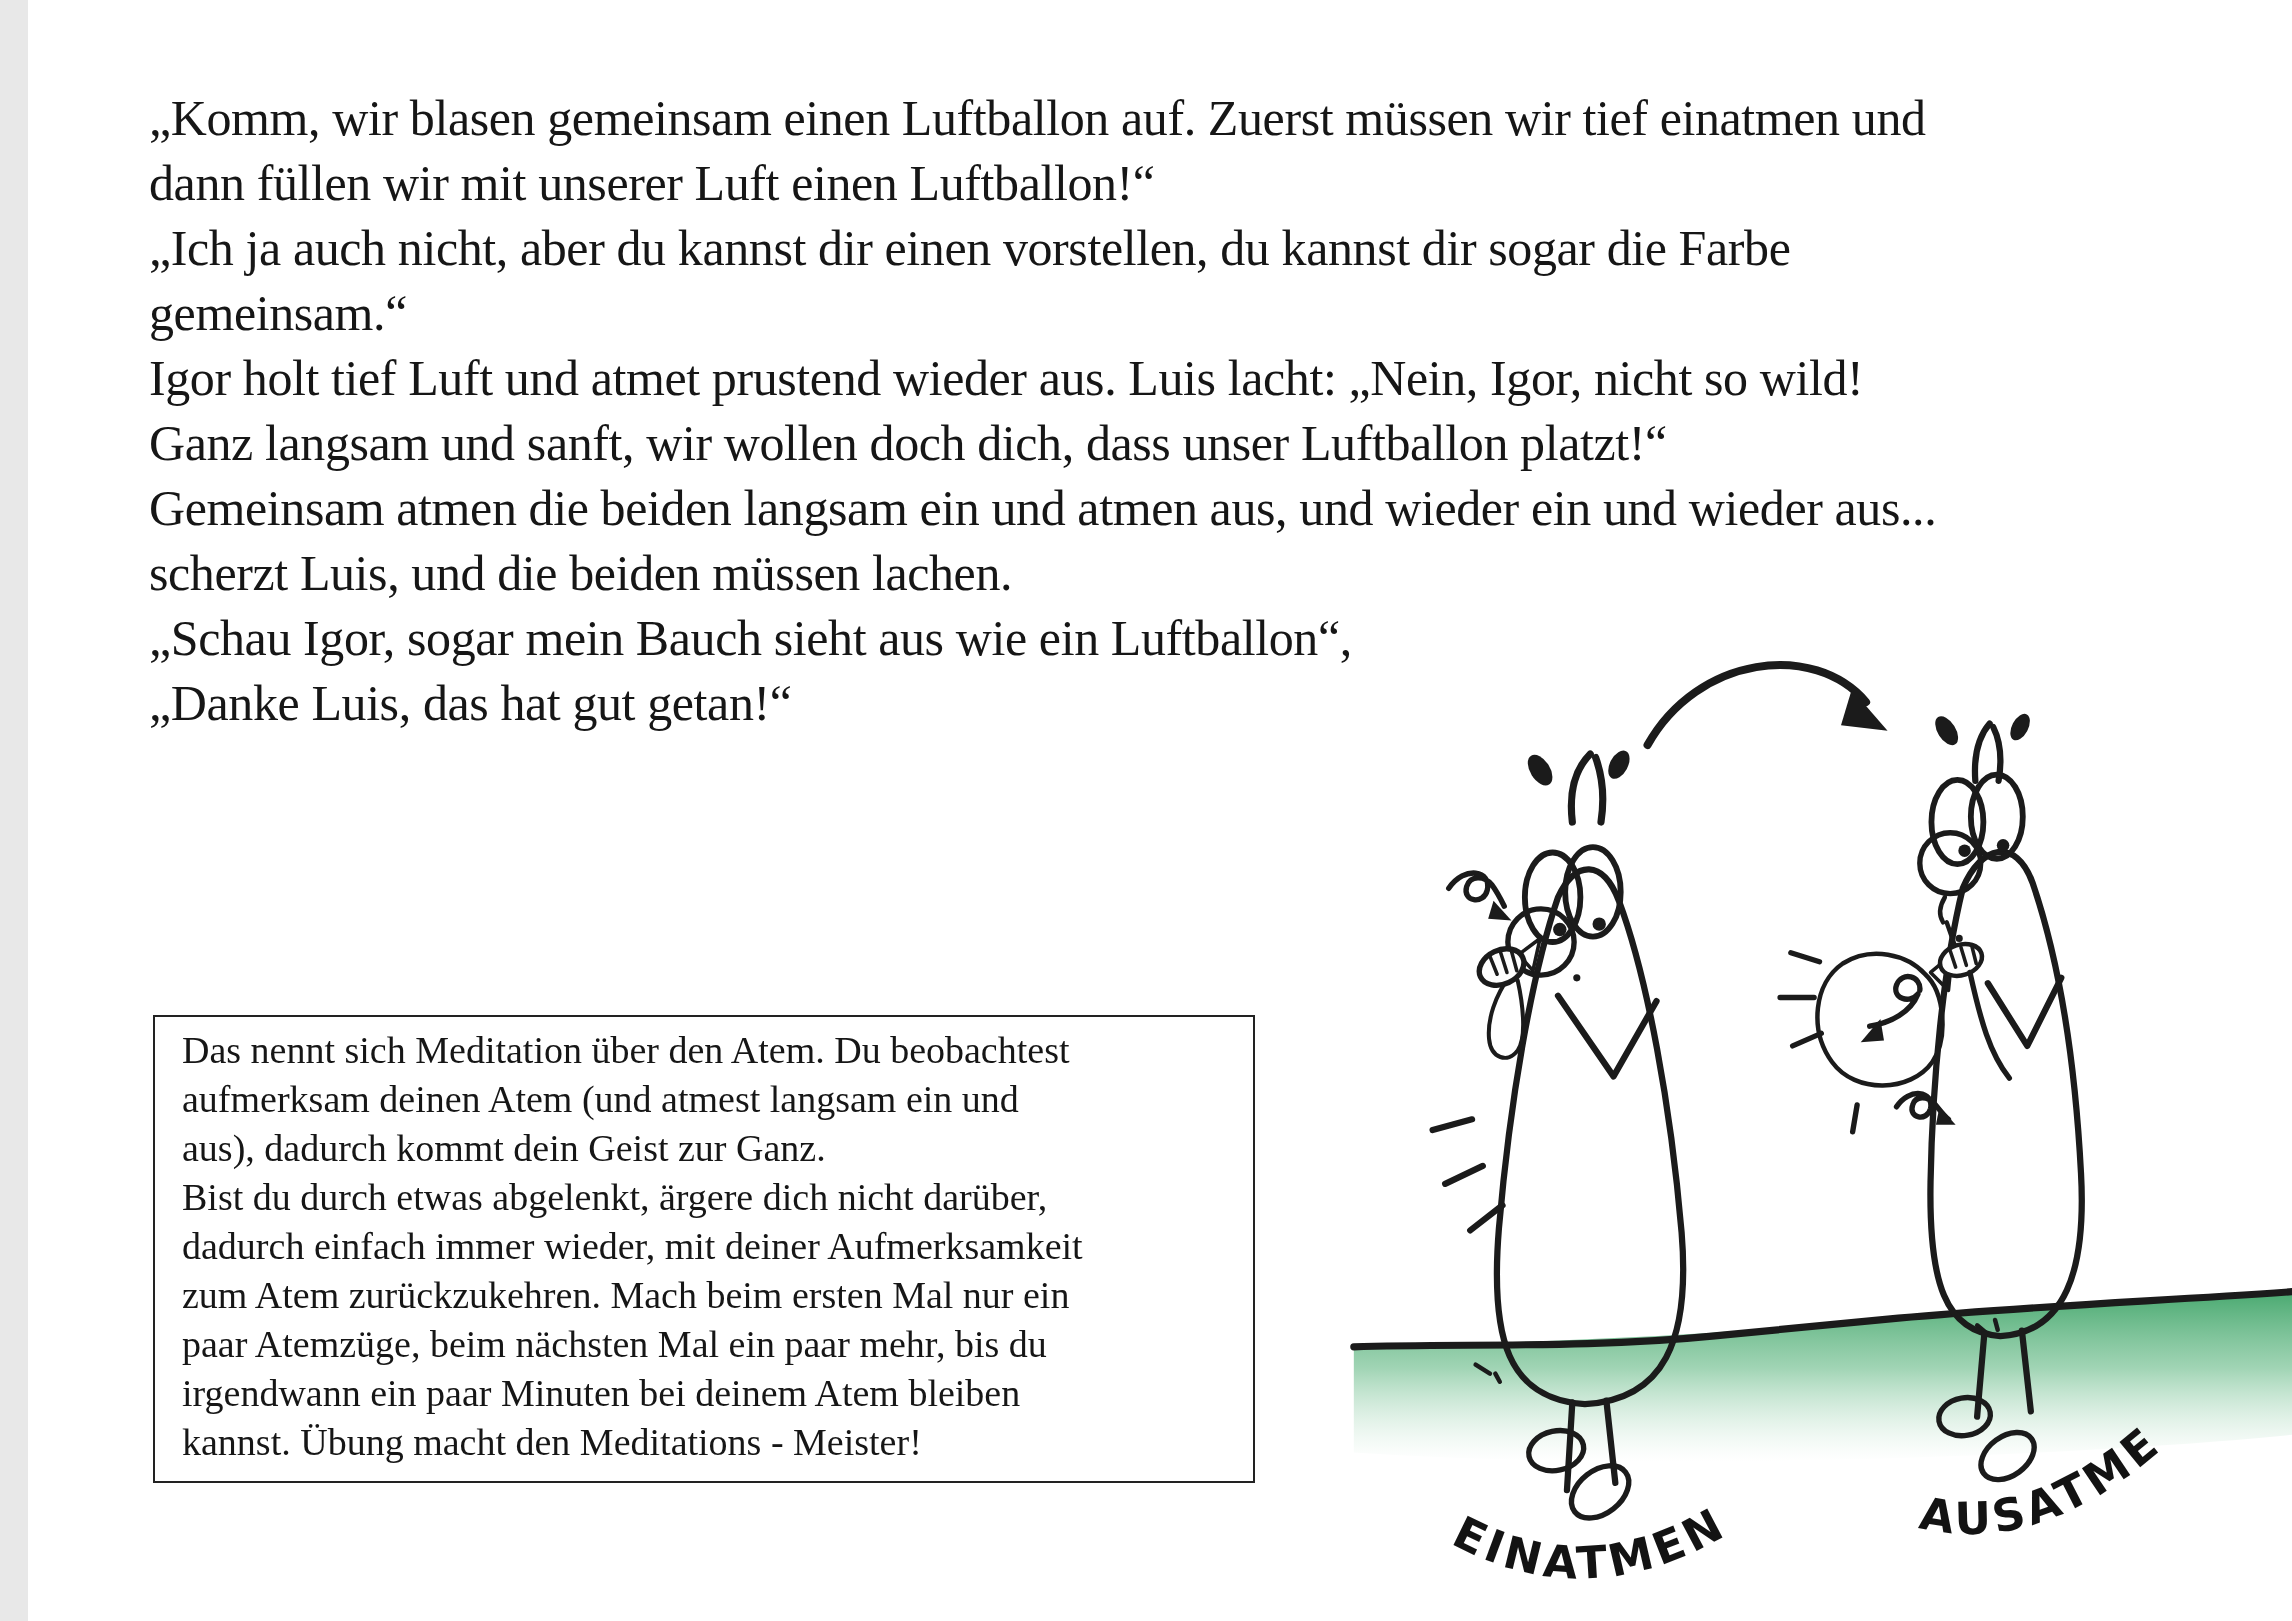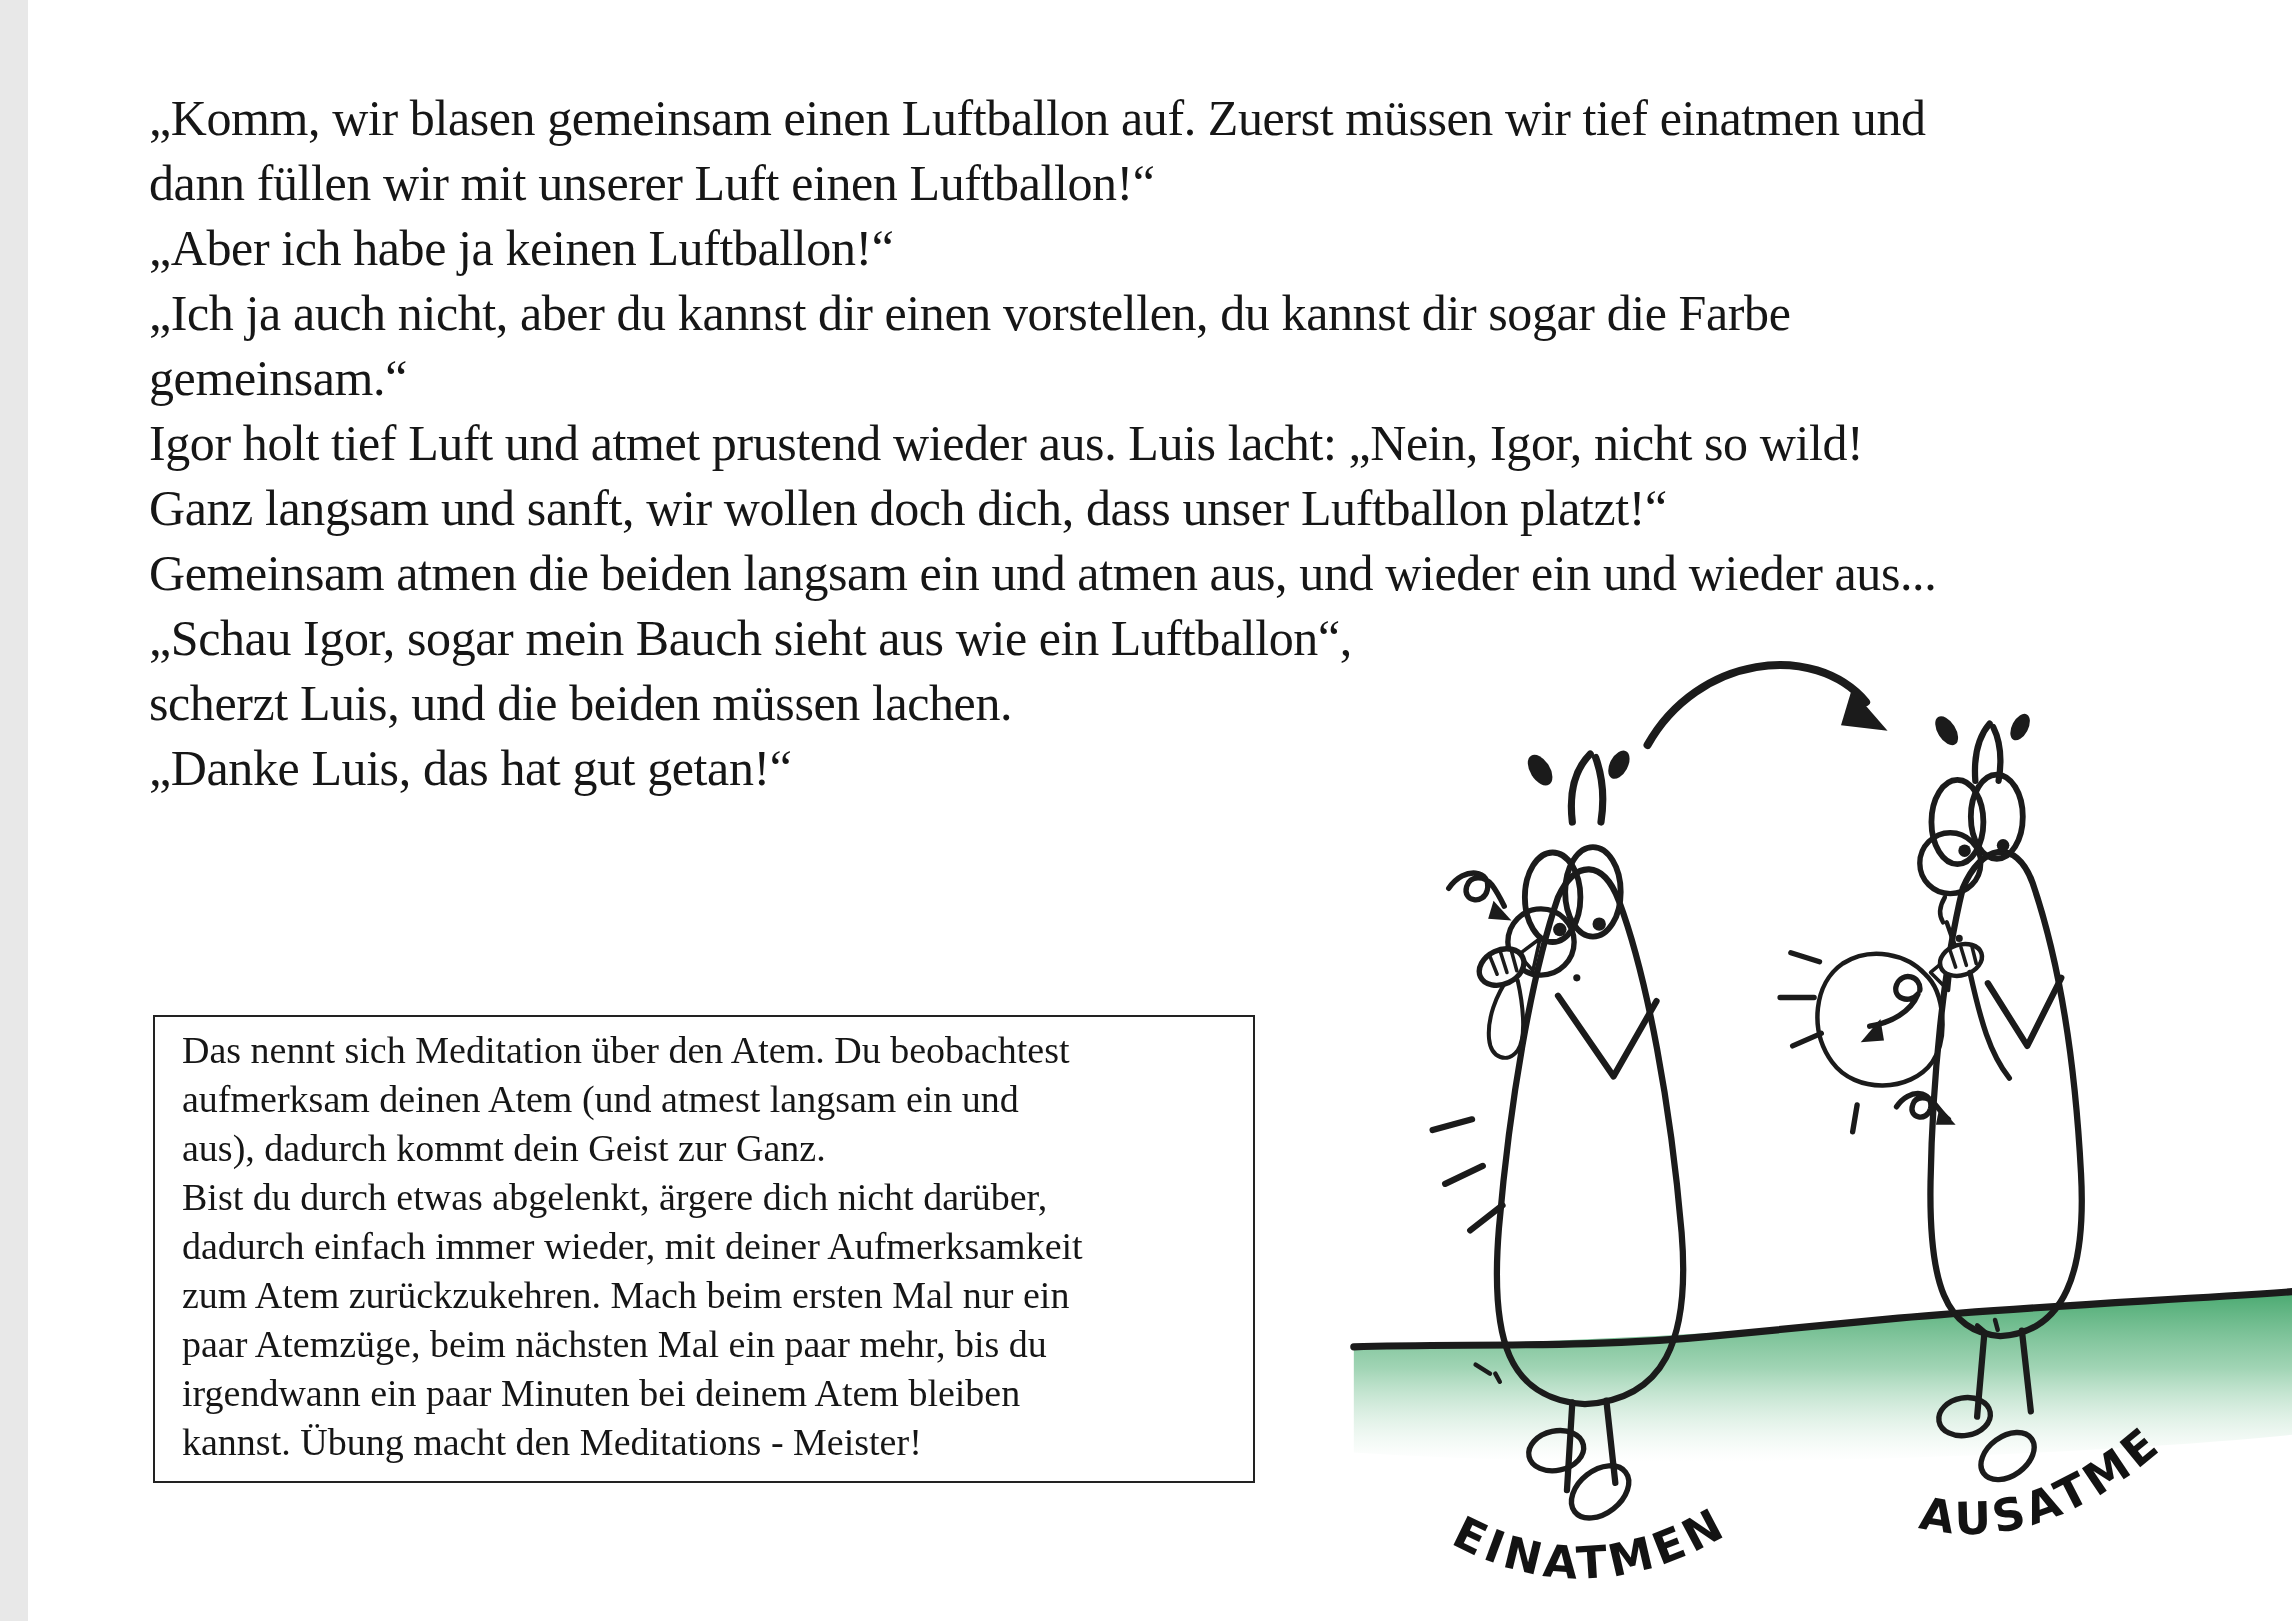--- a/index.html
+++ b/index.html
@@ -31,28 +31,27 @@
   }
 </style>
 </head>
 <body>
 
 <div class="page">
 
   <div class="story">
     <div class="line">„Komm, wir blasen gemeinsam einen Luftballon auf. Zuerst müssen wir tief einatmen und</div>
     <div class="line">dann füllen wir mit unserer Luft einen Luftballon!“</div>
-    <div class="line">„Aber ich habe ja keinen Luftballon!“</div>
     <div class="line">„Ich ja auch nicht, aber du kannst dir einen vorstellen, du kannst dir sogar die Farbe</div>
     <div class="line">gemeinsam.“</div>
     <div class="line">Igor holt tief Luft und atmet prustend wieder aus. Luis lacht: „Nein, Igor, nicht so wild!</div>
     <div class="line">Ganz langsam und sanft, wir wollen doch dich, dass unser Luftballon platzt!“</div>
     <div class="line">Gemeinsam atmen die beiden langsam ein und atmen aus, und wieder ein und wieder aus...</div>
+    <div class="line">scherzt Luis, und die beiden müssen lachen.</div>
     <div class="line">„Schau Igor, sogar mein Bauch sieht aus wie ein Luftballon“,</div>
-    <div class="line">scherzt Luis, und die beiden müssen lachen.</div>
     <div class="line">„Danke Luis, das hat gut getan!“</div>
   </div>
 
   <div class="info-box">
     <div class="line">Das nennt sich Meditation über den Atem. Du beobachtest</div>
     <div class="line">aufmerksam deinen Atem (und atmest langsam ein und</div>
     <div class="line">aus), dadurch kommt dein Geist zur Ganz.</div>
     <div class="line">Bist du durch etwas abgelenkt, ärgere dich nicht darüber,</div>
     <div class="line">dadurch einfach immer wieder, mit deiner Aufmerksamkeit</div>
     <div class="line">zum Atem zurückzukehren. Mach beim ersten Mal nur ein</div>

